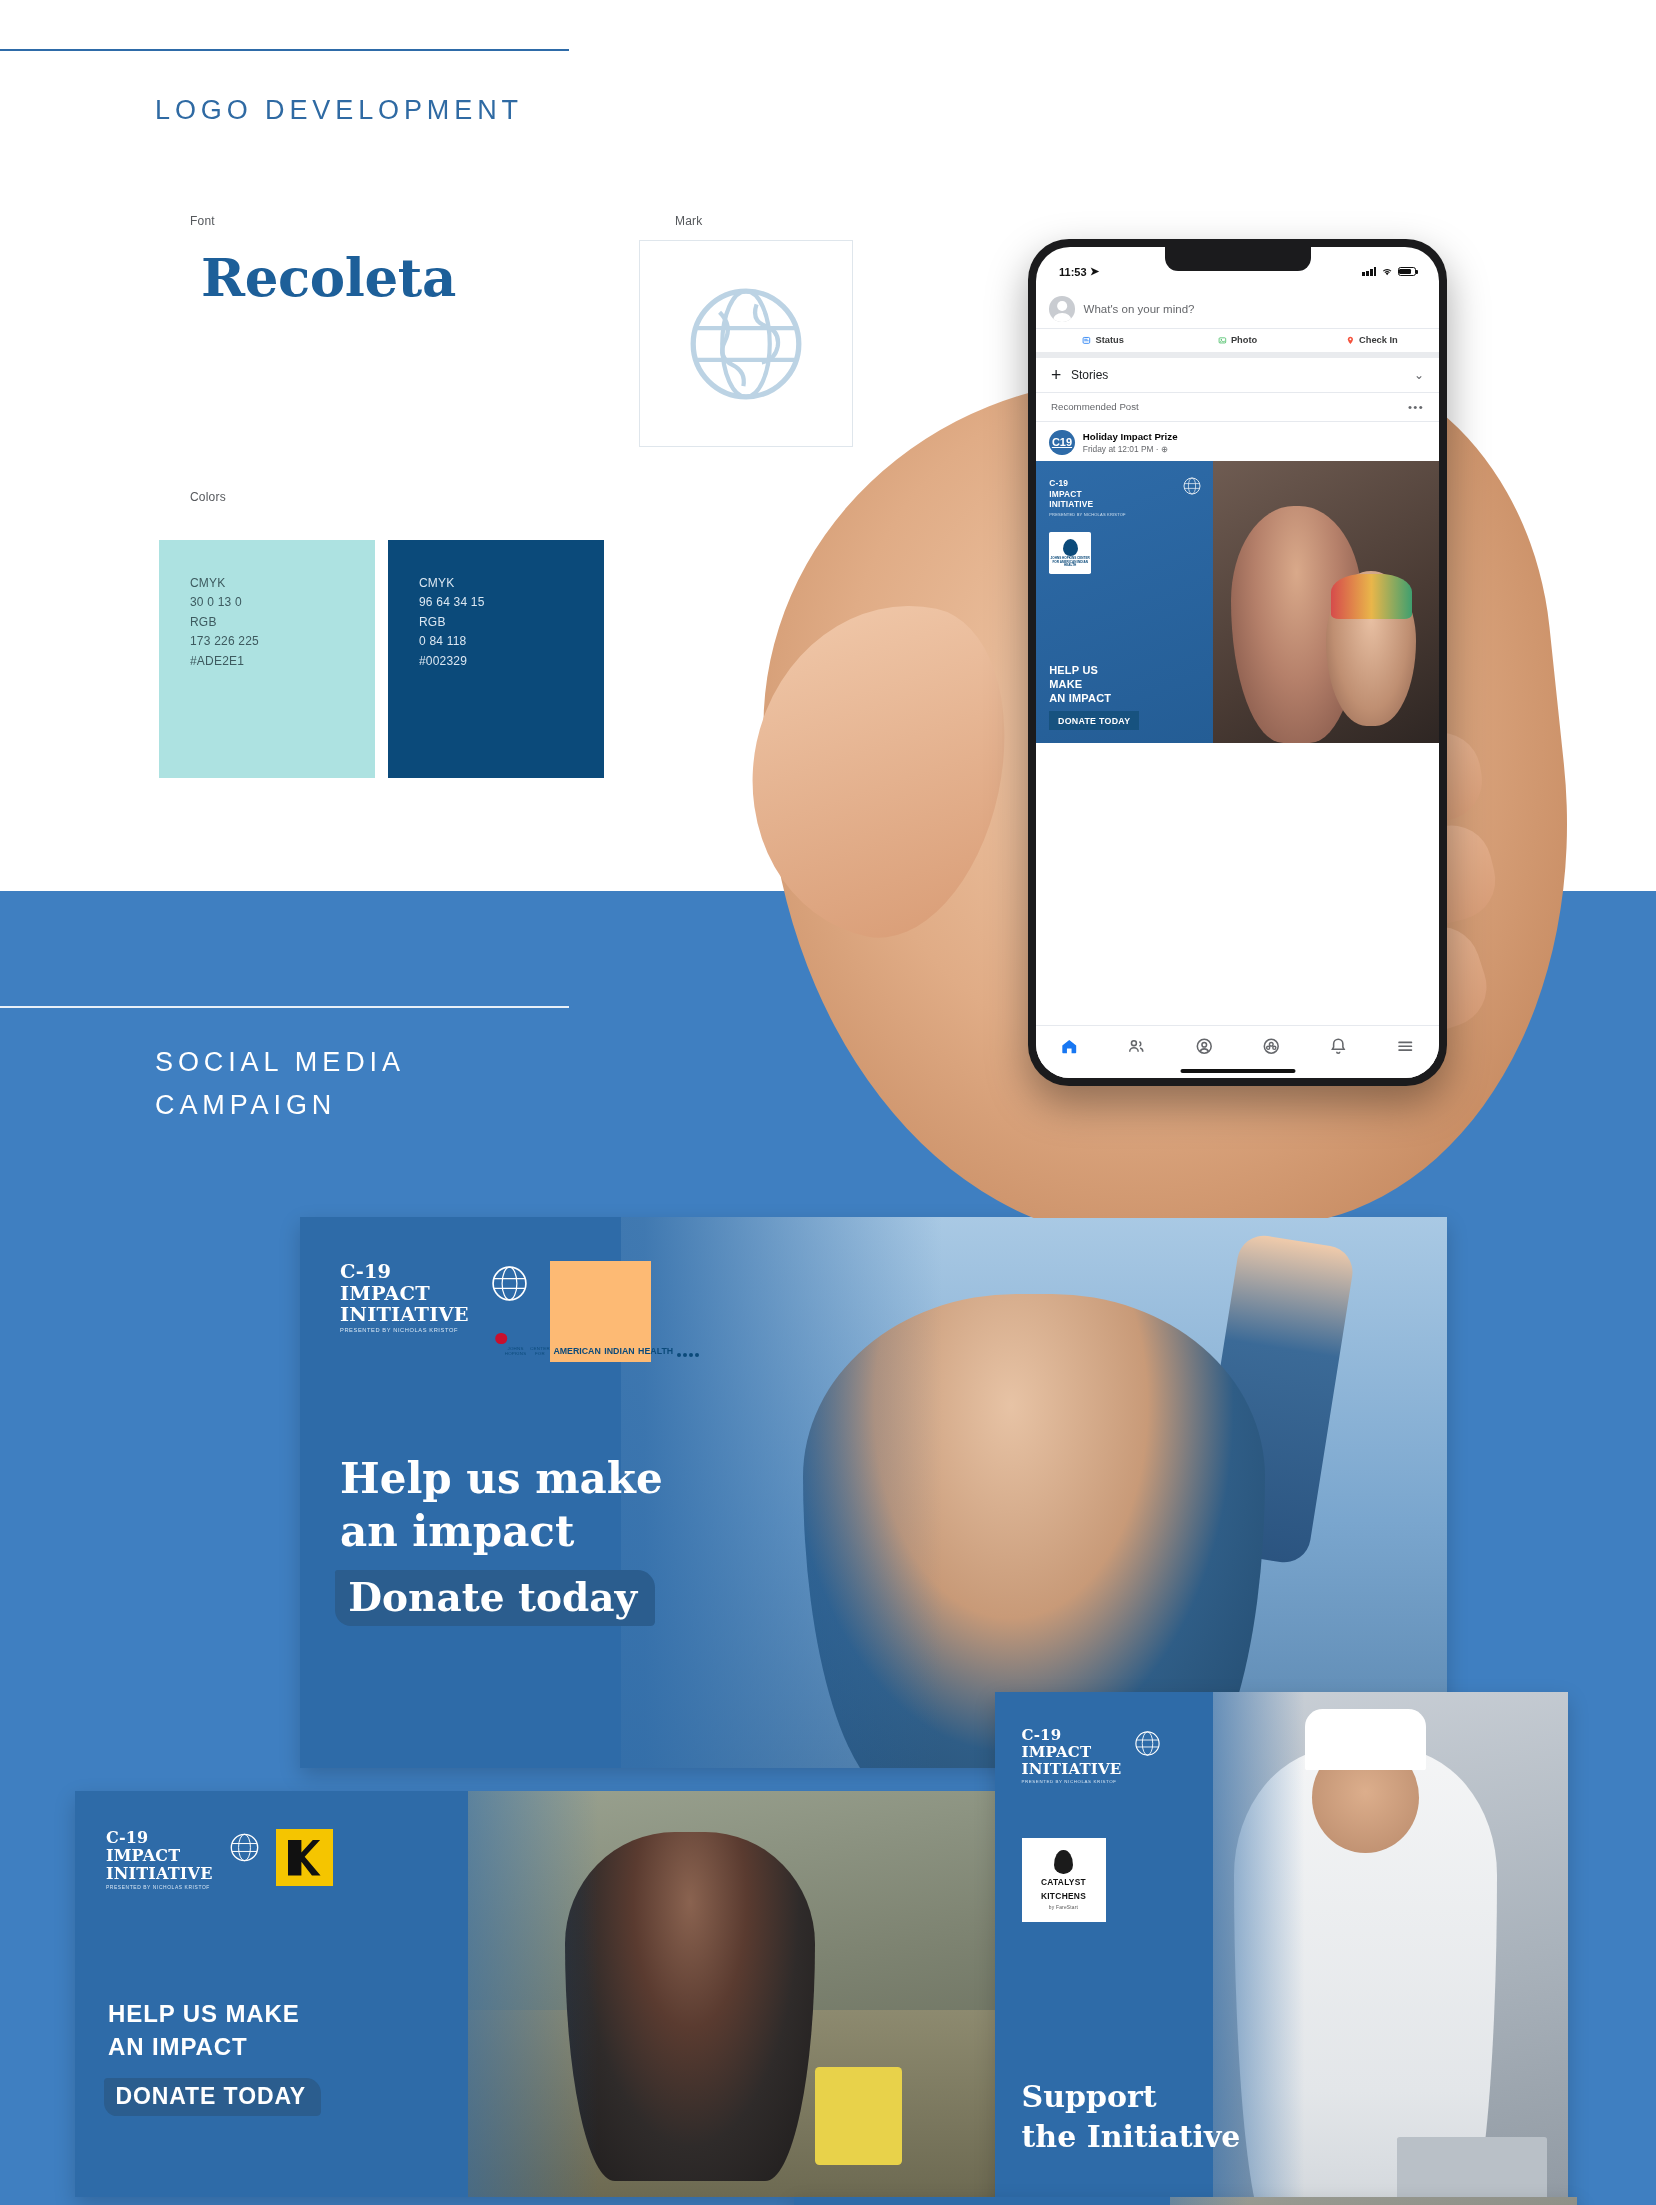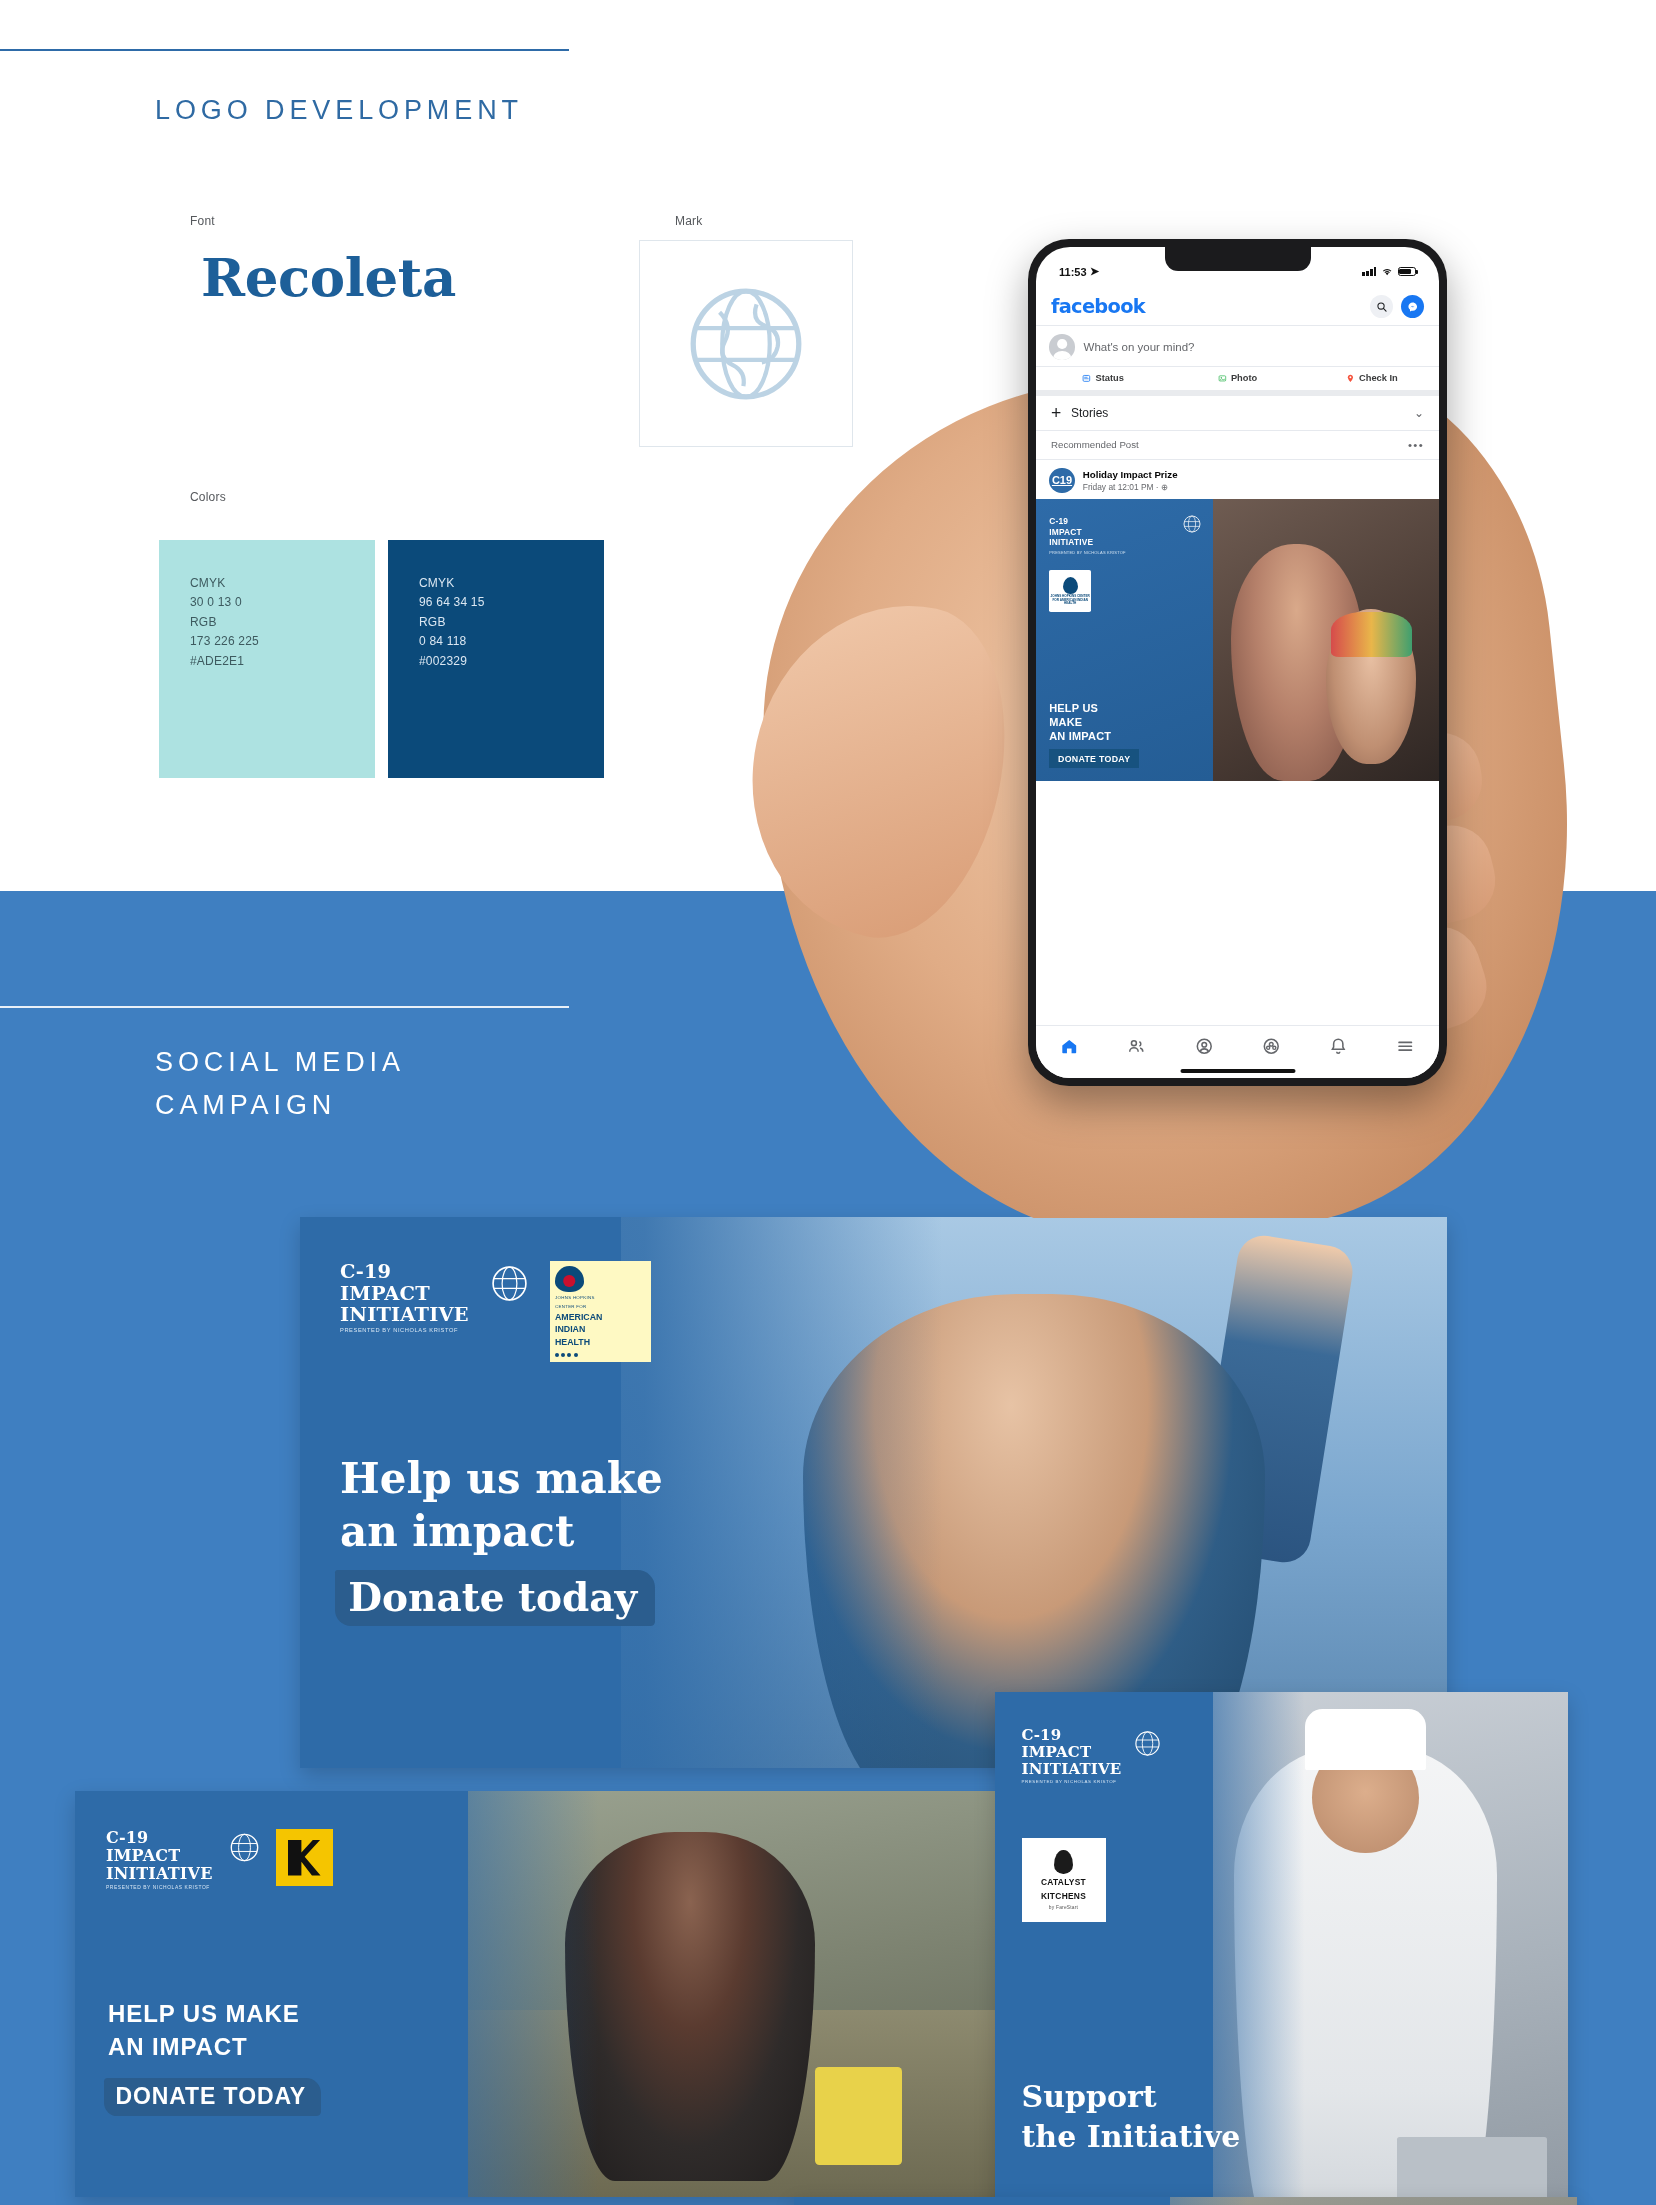--- a/index.html
+++ b/index.html
@@ -351,21 +351,21 @@
   .cardE .photo { position:absolute; right:0; top:0; width:52%; height:100%;
     background: linear-gradient(170deg,#9a9c93 0%, #75776f 50%, #54564f 100%);}
   .cardE .overlay { position:absolute; inset:0; background: linear-gradient(90deg, rgba(46,107,168,.97) 0%, rgba(46,107,168,.9) 38%, rgba(46,107,168,0) 58%);}
 
   .irc-chip { width: 57px; height: 57px; background:#F5C500; display:flex;align-items:center;justify-content:center;}
   .irc-glyph { width: 33px; height: 36px; background:#111; clip-path: polygon(0 0,42% 0,42% 36%,78% 0,100% 0,52% 48%,100% 100%,74% 100%,42% 62%,42% 100%,0 100%);}
   .ck-chip { width: 84px; height: 84px; background:#fff; display:flex;flex-direction:column;align-items:center;justify-content:center;gap:4.4px;}
   .ck-drop { width: 18.5px; height: 24px; background:#1b1b1b; border-radius: 50% 50% 50% 50%/62% 62% 38% 38%; transform: rotate(0deg);}
   .ck-t1 { font-size: 8.4px; font-weight:bold; letter-spacing:0.3px; color:#111; text-align:center; line-height:1.12;}
   .ck-t2 { font-size: 4.9px; color:#555; letter-spacing:0.2px;}
-  .jh-chip-lg { width: 101px; height: 101px; background:#fef9c3; display:flex;flex-direction:column;align-items:flex-start;justify-content:center;gap:3.5px; padding: 5.3px;}
+  .jh-chip-lg { width: 101px; height: 101px; background:#fdba74; display:flex;flex-direction:row;align-items:flex-end;justify-content:center;gap:3.5px; padding: 5.3px;}
   .jh-shield { width: 29px; height: 33px; background:#0b4a7a; border-radius: 50% 50% 46% 46%/60% 60% 40% 40%; position:relative;}
   .jh-shield:after{content:'';position:absolute;left:50%;top:8.8px;transform:translateX(-50%);width:11.5px;height:11.5px;border-radius:50%;background:#C8102E;}
   .jh-l1 { font-size: 4.4px; color:#0b4a7a; letter-spacing:0.3px; text-align:center; line-height:1.2;}
   .jh-l2 { font-size: 8.8px; font-weight:bold; color:#0b4a7a; text-align:center; line-height:1.05;}
   .jh-dots { display:flex; gap:2.2px; margin-top:1.8px;}
   .jh-dots i { width:4px;height:4px;border-radius:50%;background:#0b4a7a;display:block;}
 </style>
 </head>
 <body>
 
@@ -559,37 +559,20 @@
               <path d="M12 15.5l3-3.6a4.6 4.6 0 0 0-6 0z" fill="#111"></path>
               <path d="M4.5 7.6a11 11 0 0 1 15 0" stroke="#111" stroke-width="2" fill="none"></path>
               <path d="M7.4 10.6a7 7 0 0 1 9.2 0" stroke="#111" stroke-width="2" fill="none"></path>
             </svg>
             <span class="batt">
                 <i></i>
               </span>
           </div>
         </div>
 
-        <div class="fb-bar">
-          <div class="fb-logo">facebook</div>
-          <div class="fb-icons">
-            <div class="circ-icon">
-              <svg width="11.5" height="11.5" viewBox="0 0 24 24">
-                  <circle cx="10.5" cy="10.5" r="6.5" fill="none" stroke="#1c1e21" stroke-width="2.2"></circle>
-                  <path d="M15.5 15.5L21 21" stroke="#1c1e21" stroke-width="2.4" stroke-linecap="round"></path>
-                </svg>
-            </div>
-            <div class="circ-icon" style="background:#1877f2;color:#fff;">
-              <svg width="11.5" height="11.5" viewBox="0 0 24 24">
-                  <path d="M12 3C6.9 3 3 6.8 3 11.4c0 2.6 1.3 4.9 3.3 6.4V22l3.1-1.7c.8.2 1.7.3 2.6.3 5.1 0 9-3.8 9-8.4S17.1 3 12 3z" fill="#fff"></path>
-                  <path d="M7 13.6l3.6-3.8 1.9 2 3.4-2-3.5 3.8-1.9-2z" fill="#1877f2"></path>
-                </svg>
-            </div>
-          </div>
-        </div>
 
         <div class="composer">
           <div class="avatar-grey"></div>
           <div class="composer-text">What's on your mind?</div>
         </div>
 
         <div class="composer-actions">
           <div class="cact">
             <svg class="d" viewBox="0 0 24 24">
                 <rect x="3" y="4" width="18" height="16" rx="3" fill="none" stroke="#1877f2" stroke-width="2.2"></rect>

